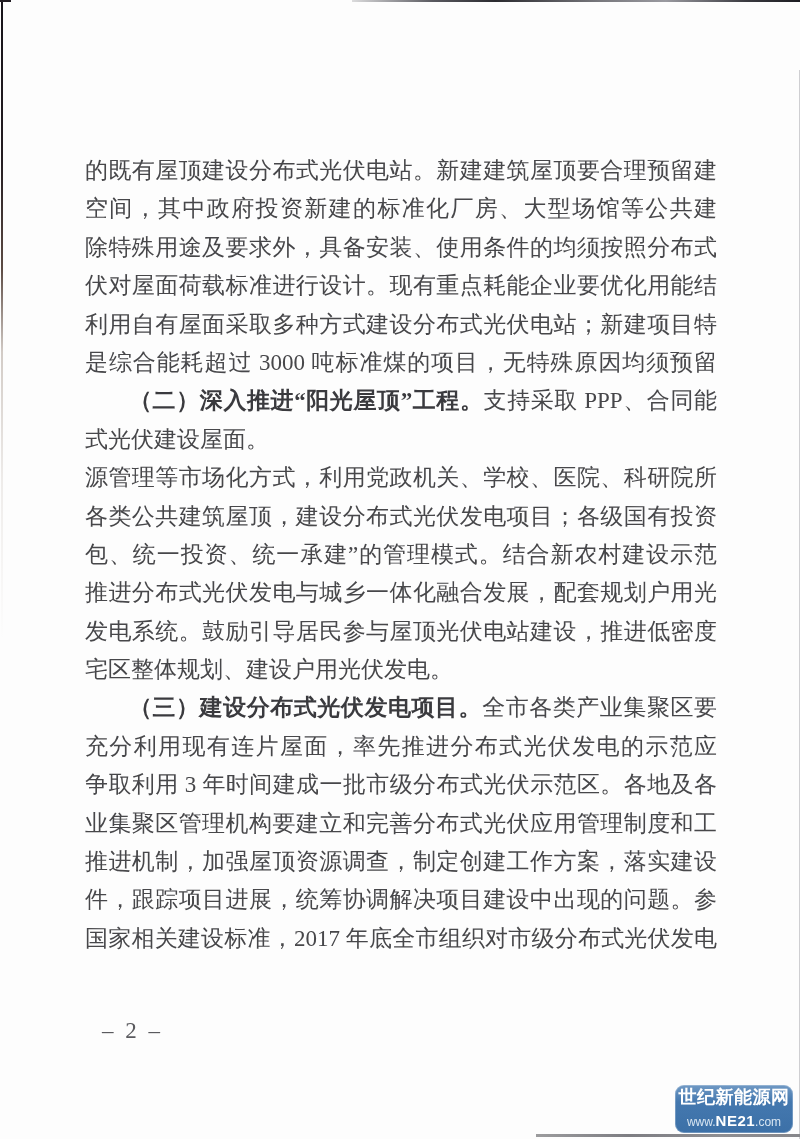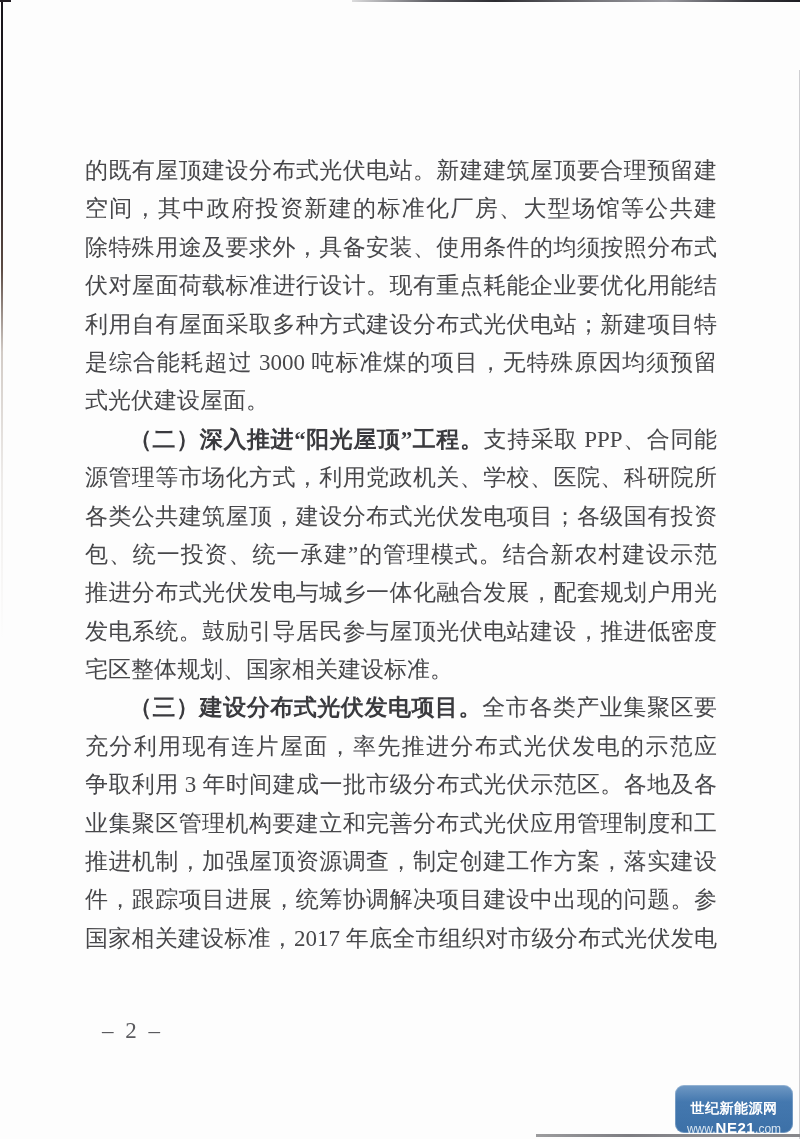--- a/index.html
+++ b/index.html
@@ -46,51 +46,51 @@
   }
   
   .watermark {
     position:absolute; left:675px; top:1085px; width:118px; height:48px;
     border-radius:9px; text-align:center; color:#ffffff;
     background:linear-gradient(180deg,#7099c4 0%,#4478af 35%,#3c70a7 100%);
     font-family:"Liberation Sans","DejaVu Sans",sans-serif;
     box-shadow:0 0 0 1px rgba(255,255,255,0.25) inset;
   }
   .wm-title {
-    font-size:14px; font-weight:bold; letter-spacing:0.5px;
-    line-height:23px; margin-top:12px; white-space:nowrap;
+    font-size:18px; font-weight:bold; letter-spacing:0.5px;
+    line-height:23px; margin-top:1px; white-space:nowrap;
   }
-  .wm-url { font-size:12px; line-height:15px; color:#d9e6f2; white-space:nowrap; }
+  .wm-url { font-size:12px; line-height:24px; color:#d9e6f2; white-space:nowrap; }
   .wm-brand { font-size:15px; font-weight:bold; color:#ffffff; letter-spacing:0.5px; }
 </style>
 </head>
 <body>
 
 <div class="page">
   <div class="scan-edge-left"></div>
   <div class="scan-corner-topleft"></div>
   <div class="scan-edge-top"></div>
   <div class="scan-edge-right"></div>
   <div class="scan-edge-bottom"></div>
 
   <div class="text-block">
       <div class="line j">的既有屋顶建设分布式光伏电站。新建建筑屋顶要合理预留建设</div>
       <div class="line j">空间，其中政府投资新建的标准化厂房、大型场馆等公共建筑，</div>
       <div class="line j">除特殊用途及要求外，具备安装、使用条件的均须按照分布式光</div>
       <div class="line j">伏对屋面荷载标准进行设计。现有重点耗能企业要优化用能结构，</div>
       <div class="line j">利用自有屋面采取多种方式建设分布式光伏电站；新建项目特别</div>
       <div class="line j">是综合能耗超过 3000 吨标准煤的项目，无特殊原因均须预留分布</div>
+      <div class="line j ind"><span class="b">（二）深入推进“阳光屋顶”工程。</span>支持采取 PPP、合同能</div>
       <div class="line">式光伏建设屋面。</div>
-      <div class="line j ind"><span class="b">（二）深入推进“阳光屋顶”工程。</span>支持采取 PPP、合同能</div>
       <div class="line j">源管理等市场化方式，利用党政机关、学校、医院、科研院所等</div>
       <div class="line j">各类公共建筑屋顶，建设分布式光伏发电项目；各级国有投资企</div>
       <div class="line j">包、统一投资、统一承建”的管理模式。结合新农村建设示范区，</div>
       <div class="line j">推进分布式光伏发电与城乡一体化融合发展，配套规划户用光伏</div>
       <div class="line j">发电系统。鼓励引导居民参与屋顶光伏电站建设，推进低密度住</div>
-      <div class="line">宅区整体规划、国家相关建设标准。</div>
+      <div class="line">宅区整体规划、建设户用光伏发电。</div>
       <div class="line j ind"><span class="b">（三）建设分布式光伏发电项目。</span>全市各类产业集聚区要</div>
       <div class="line j">充分利用现有连片屋面，率先推进分布式光伏发电的示范应用，</div>
       <div class="line j">争取利用 3 年时间建成一批市级分布式光伏示范区。各地及各产</div>
       <div class="line j">业集聚区管理机构要建立和完善分布式光伏应用管理制度和工作</div>
       <div class="line j">推进机制，加强屋顶资源调查，制定创建工作方案，落实建设条</div>
       <div class="line j">件，跟踪项目进展，统筹协调解决项目建设中出现的问题。参照</div>
       <div class="line j">国家相关建设标准，2017 年底全市组织对市级分布式光伏发电示</div>
     </div>
 
   <div class="page-number">– 2 –</div>

